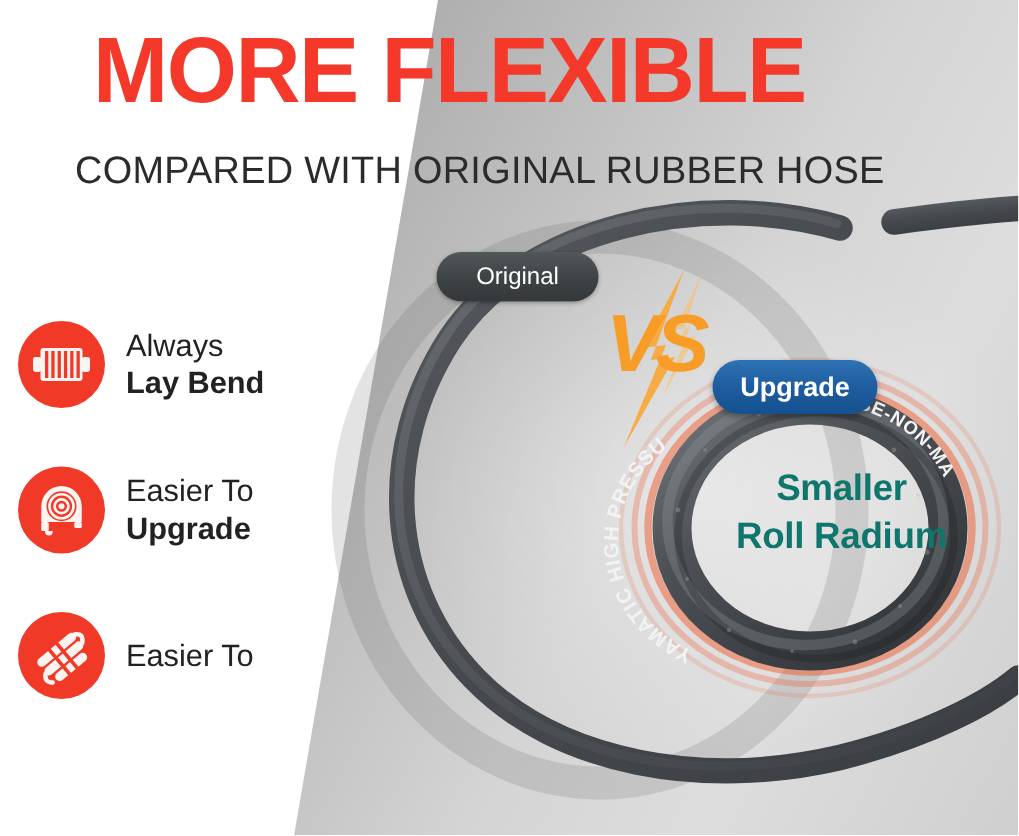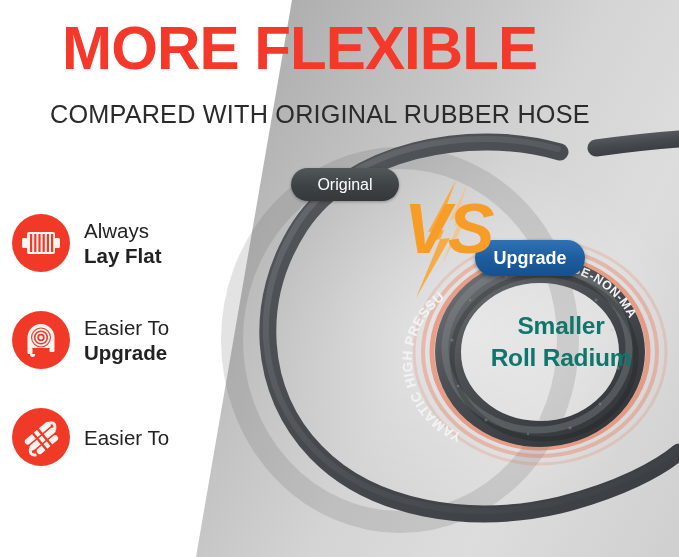--- a/index.html
+++ b/index.html
@@ -137,21 +137,21 @@
     position: absolute;
     left: 398px;
     top: 180px;
     width: 104px;
     height: 120px;
   }
   .vs-text {
     position: absolute;
     left: 6px;
     top: 22px;
-    font-size: 70px;
+    font-size: 54px;
     line-height: 54px;
     font-weight: bold;
     font-style: italic;
     color: #f79d27;
     letter-spacing: -3px;
   }
 
   
   .bend-text {
     position: absolute;
@@ -270,21 +270,21 @@
           <rect x="21.6" y="6" width="2.2" height="18"></rect>
           <rect x="25.8" y="6" width="2.2" height="18"></rect>
           <rect x="30" y="6" width="2.2" height="18"></rect>
         </g>
         <rect x="1" y="10" width="5.5" height="10" rx="1.6" fill="#fdf3f1"></rect>
         <rect x="33.5" y="10" width="5.5" height="10" rx="1.6" fill="#fdf3f1"></rect>
       </svg>
     </div>
     <div class="feature-text">
       <span class="l1">Always</span><br>
-      <span class="l2">Lay Flat</span>
+      <span class="l2">Lay Bend</span>
     </div>
   </div>
 
   <div class="feature" style="left:12px; top:311px;">
     <div class="feature-icon">
       <svg width="38" height="38" viewBox="0 0 38 38">
         <path d="M19 3 a13.5 13.5 0 0 1 13.5 13.5 V27 h-27 V16.5 A13.5 13.5 0 0 1 19 3 z" fill="#fdf3f1"></path>
         <circle cx="19" cy="16.5" r="10" fill="#f03a27"></circle>
         <circle cx="19" cy="16.5" r="8" fill="none" stroke="#fdf3f1" stroke-width="1.8"></circle>
         <circle cx="19" cy="16.5" r="4.6" fill="none" stroke="#fdf3f1" stroke-width="1.8"></circle>

